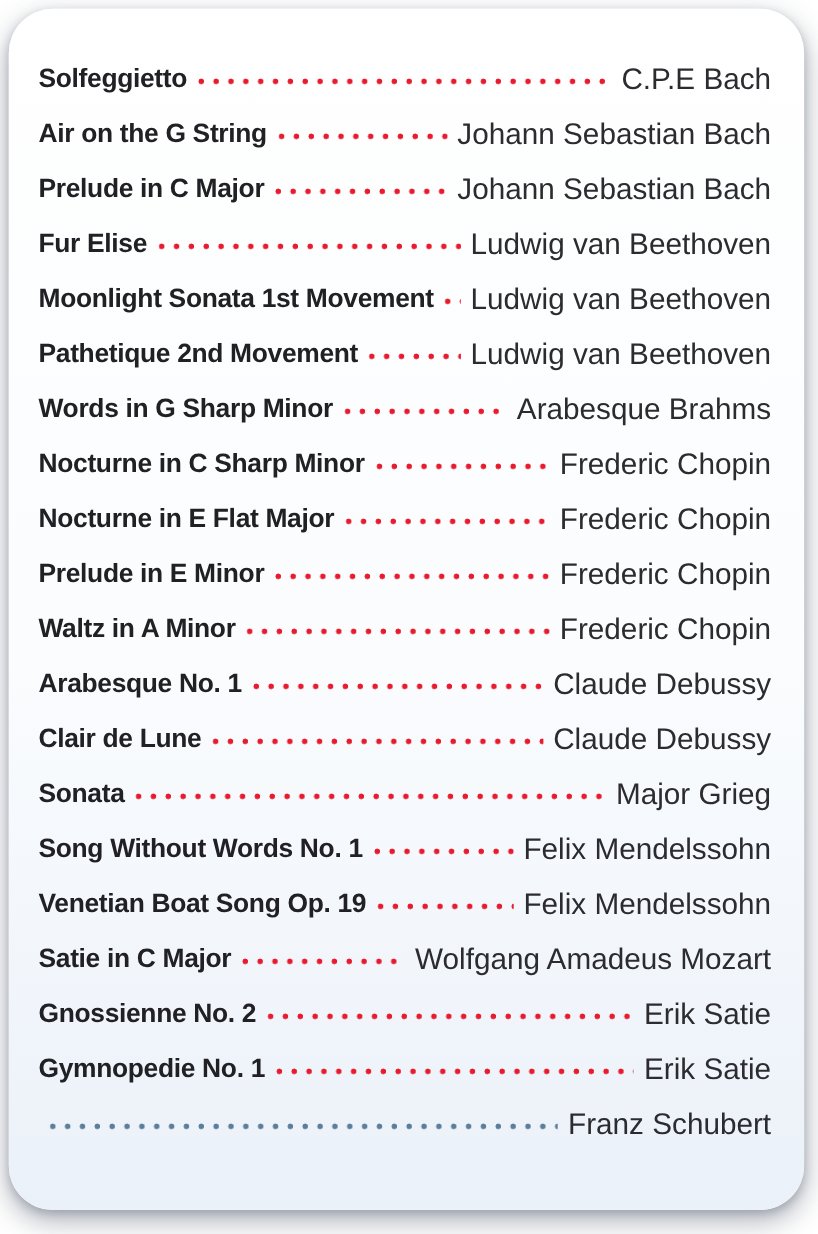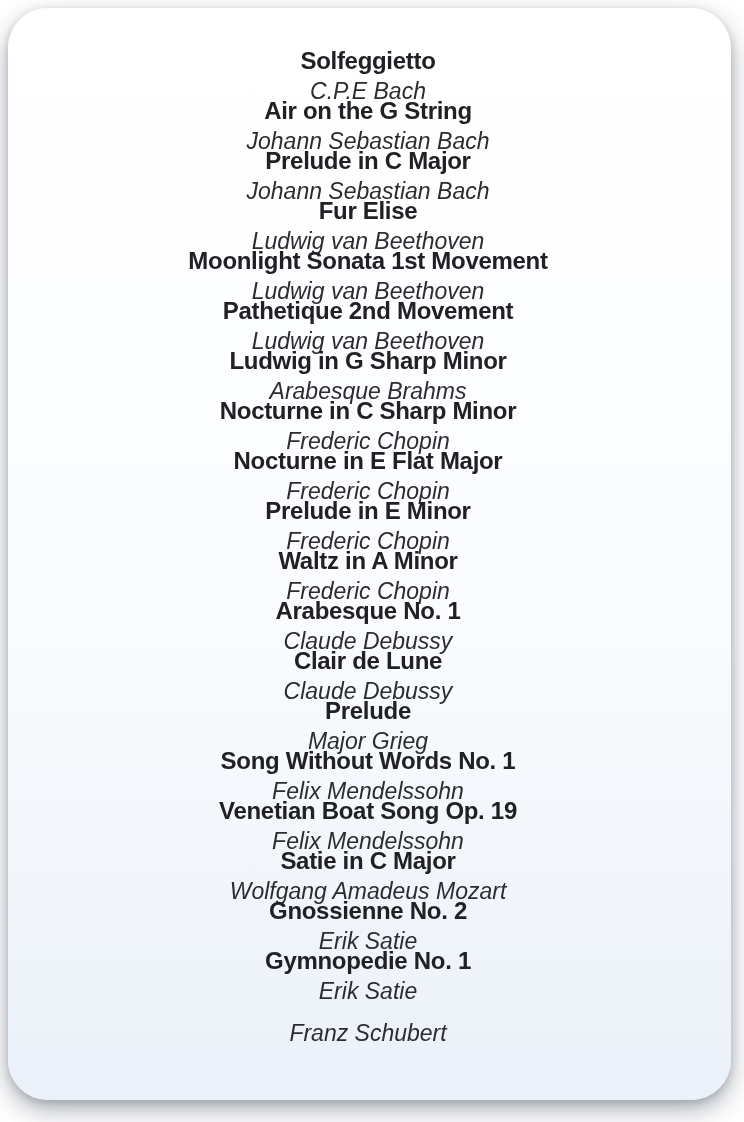--- a/index.html
+++ b/index.html
@@ -25,43 +25,41 @@
     background: linear-gradient(180deg, #ffffff 0%, #fafcfe 55%, #ebf1f9 100%);
     box-shadow: 0 10px 26px rgba(55, 65, 85, 0.40), 0 3px 8px rgba(55, 65, 85, 0.22);
   }
   .list {
     padding: 39px 30px 0 27px;
   }
   .row {
     display: flex;
     align-items: center;
     height: 50px;
-    flex-direction: column;
   }
   .title {
     font-weight: 700;
     font-size: 24px;
     letter-spacing: -0.3px;
     color: #212125;
     white-space: nowrap;
     flex: 0 0 auto;
   }
   .leader {
     flex: 1 1 auto;
     height: 6px;
     margin: 3px 9px 0 10px;
     background-image: radial-gradient(circle at 3px 3px, var(--dot) 2.3px, rgba(0,0,0,0) 2.8px);
     background-size: 13.5px 6px;
     background-repeat: repeat-x;
     background-position: left center;
   }
   .composer {
-    font-style: italic;
     font-weight: 400;
-    font-size: 23px;
+    font-size: 27px;
     color: #2c2c30;
     white-space: nowrap;
     flex: 0 0 auto;
   }
 </style>
 </head>
 <body>
 
 <div class="page">
   <div class="card">
@@ -96,21 +94,21 @@
     <span class="composer">Ludwig van Beethoven</span>
   </div>
 
   <div class="row">
     <span class="title">Pathetique 2nd Movement</span>
     <span class="leader" style="--dot: #e81a2d;"></span>
     <span class="composer">Ludwig van Beethoven</span>
   </div>
 
   <div class="row">
-    <span class="title">Ludwig in G Sharp Minor</span>
+    <span class="title">Words in G Sharp Minor</span>
     <span class="leader" style="--dot: #e81a2d;"></span>
     <span class="composer">Arabesque Brahms</span>
   </div>
 
   <div class="row">
     <span class="title">Nocturne in C Sharp Minor</span>
     <span class="leader" style="--dot: #e81a2d;"></span>
     <span class="composer">Frederic Chopin</span>
   </div>
 
@@ -138,21 +136,21 @@
     <span class="composer">Claude Debussy</span>
   </div>
 
   <div class="row">
     <span class="title">Clair de Lune</span>
     <span class="leader" style="--dot: #e81a2d;"></span>
     <span class="composer">Claude Debussy</span>
   </div>
 
   <div class="row">
-    <span class="title">Prelude</span>
+    <span class="title">Sonata</span>
     <span class="leader" style="--dot: #e81a2d;"></span>
     <span class="composer">Major Grieg</span>
   </div>
 
   <div class="row">
     <span class="title">Song Without Words No. 1</span>
     <span class="leader" style="--dot: #e81a2d;"></span>
     <span class="composer">Felix Mendelssohn</span>
   </div>
 

